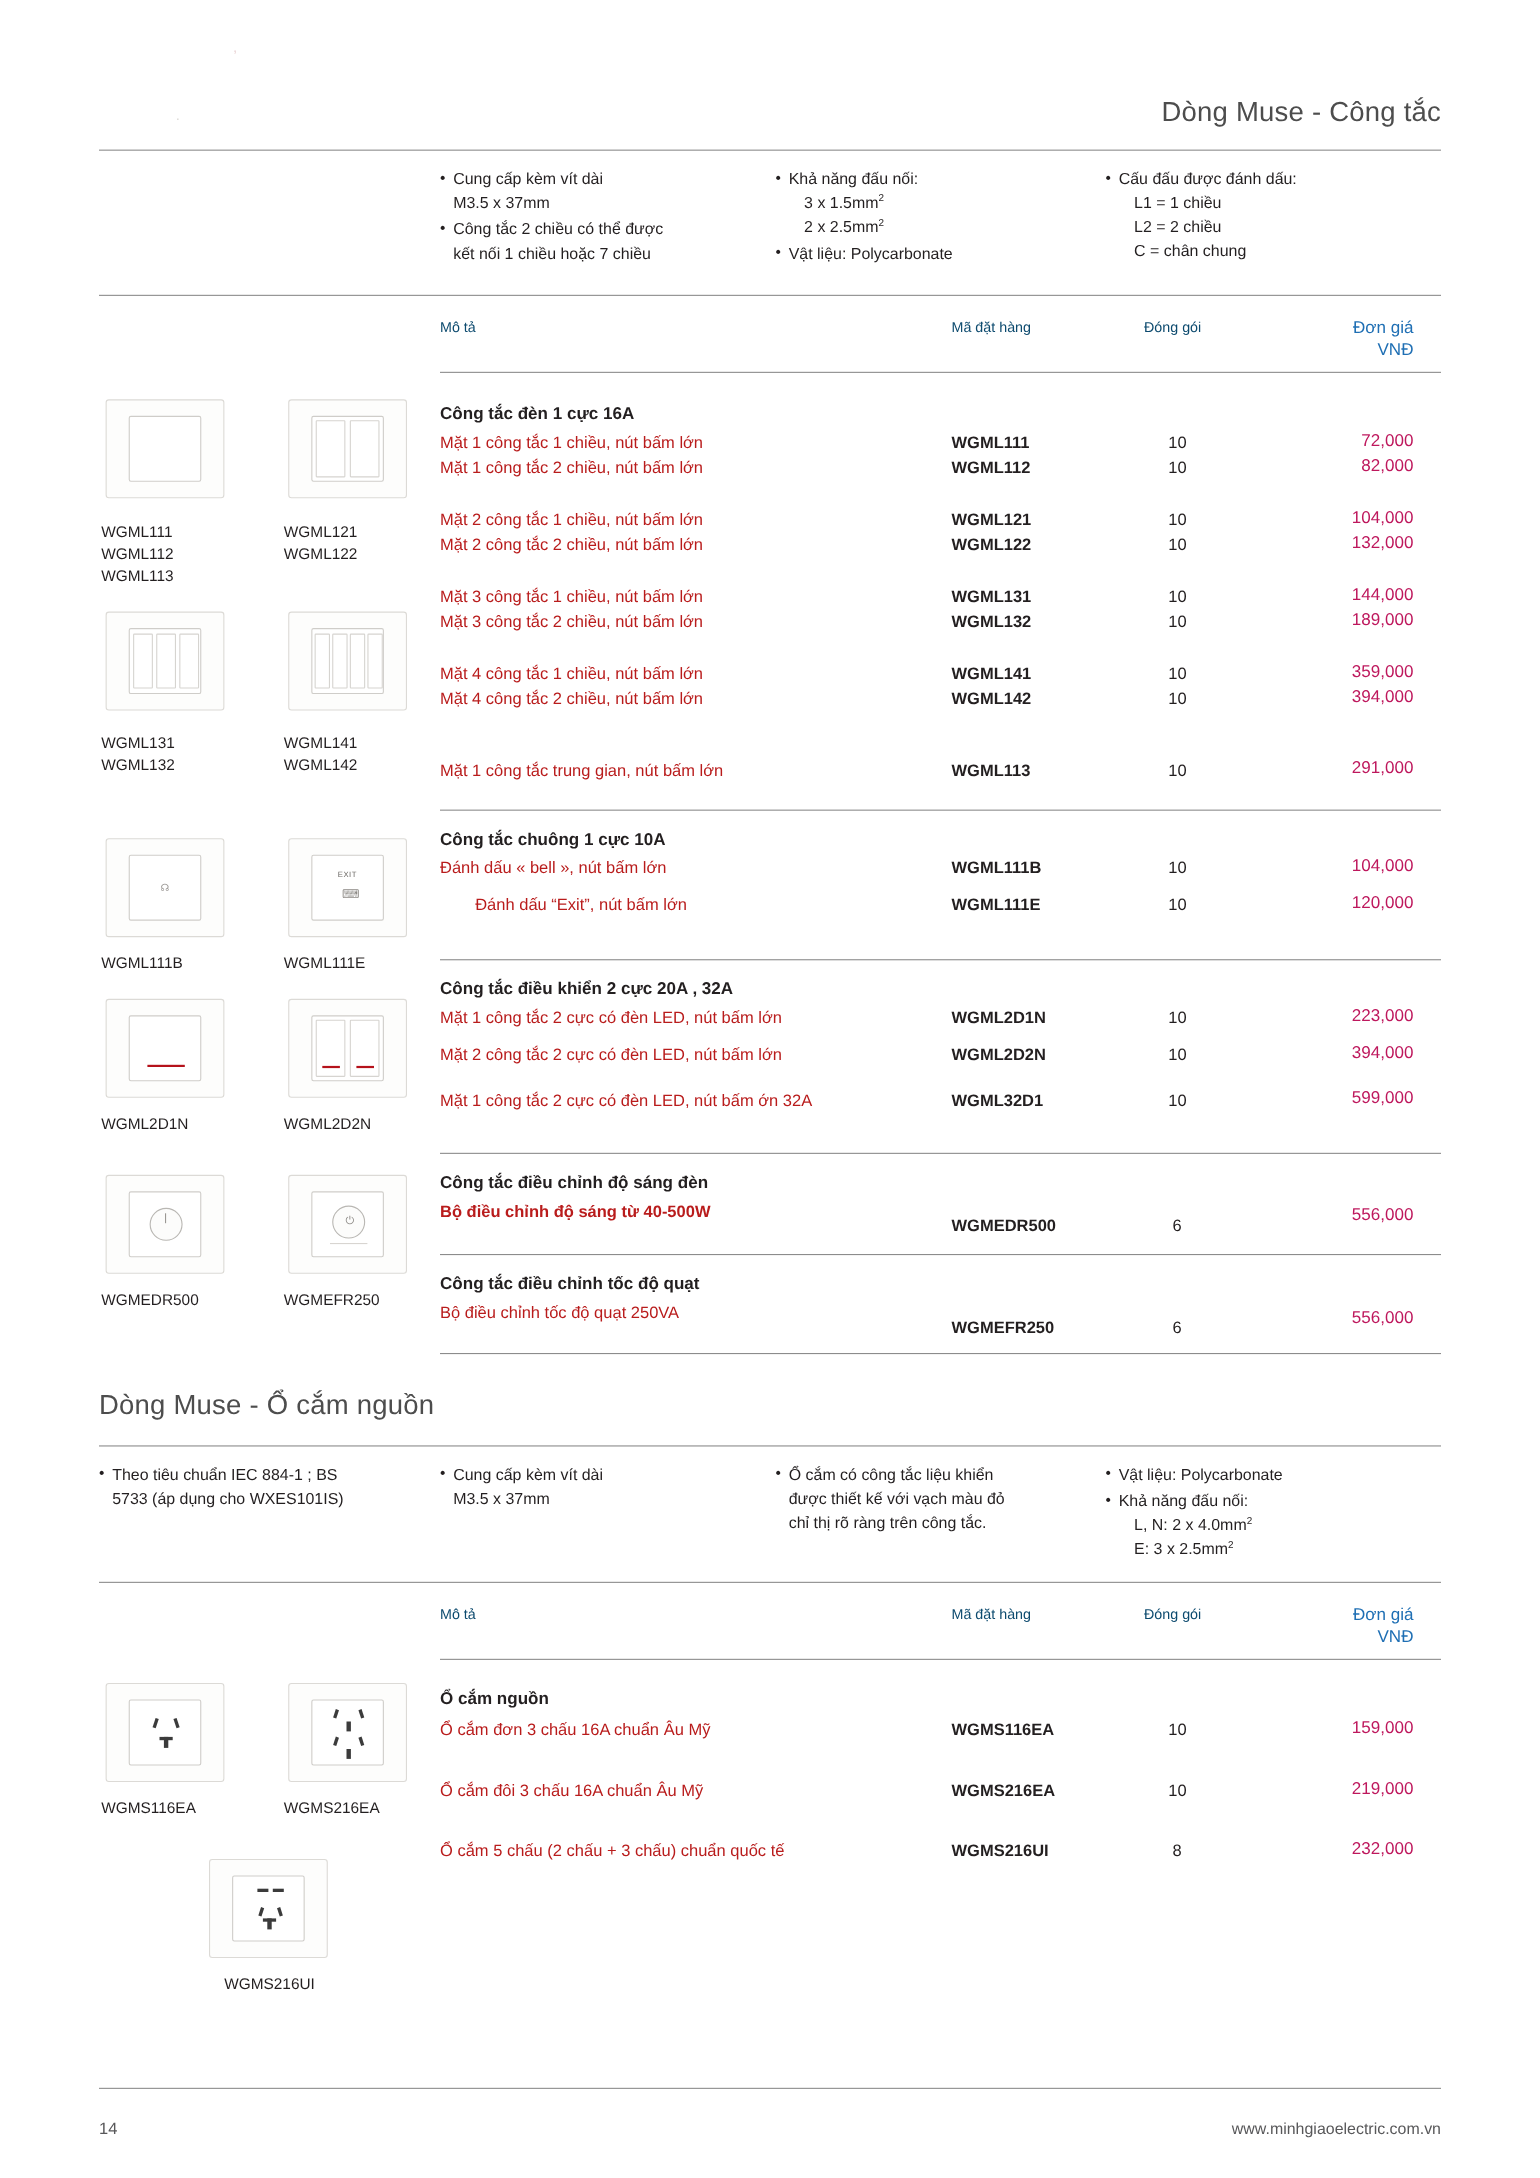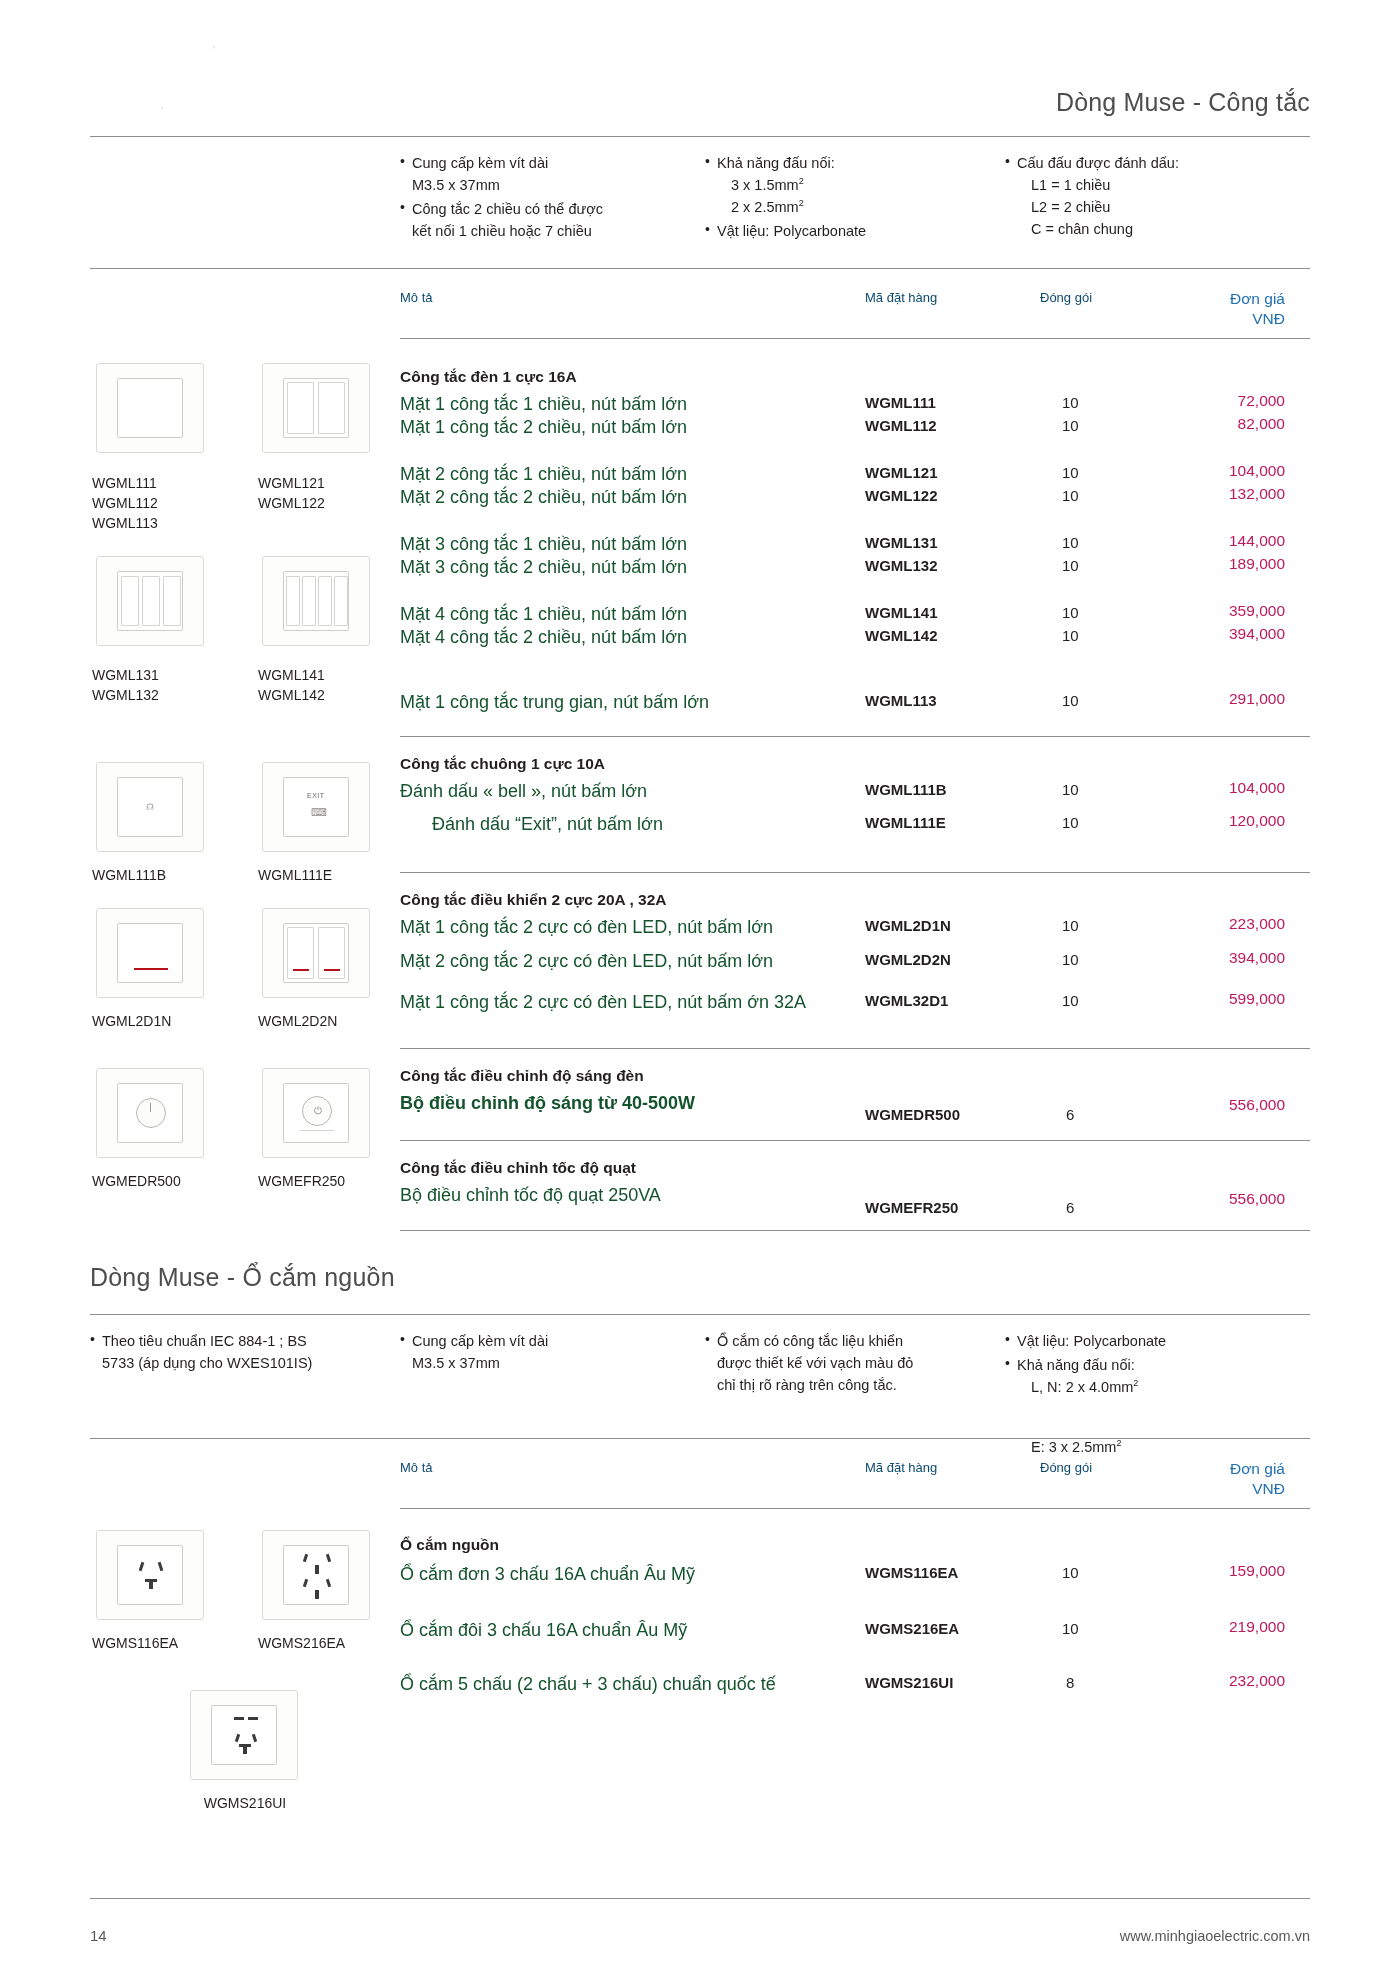--- a/index.html
+++ b/index.html
@@ -56,22 +56,22 @@
 
   
   .grp-title {
     position: absolute;
     font-size: 15.5px;
     font-weight: bold;
     color: #231f20;
   }
   .desc {
     position: absolute;
-    font-size: 18px;
-    color: #14532d;
+    font-size: 15px;
+    color: #b91c1c;
   }
   .code {
     position: absolute;
     font-size: 15px;
     font-weight: bold;
     color: #231f20;
   }
   .pack {
     position: absolute;
     font-size: 15px;
@@ -435,21 +435,21 @@
     </div>
   </div>
 
   <div class="notes" style="left:1005px; top:1330px; width:260px;">
     <div class="li">
       <span>Vật liệu: Polycarbonate</span>
     </div>
     <div class="li">
       <span>Khả năng đấu nối:</span><br>
       <span style="display:inline-block;padding-left:14px;">L, N: 2 x 4.0mm<sup>2</sup></span><br>
-      <span style="display:inline-block;padding-left:14px;margin-top:38px;">E: 3 x 2.5mm<sup>2</sup></span>
+      <span style="display:inline-block;padding-left:14px;">E: 3 x 2.5mm<sup>2</sup></span>
     </div>
   </div>
 
   <div class="rule" style="left:90px; top:1438px; width:1220px;"></div>
 
   <div class="col-head" style="left:400px; top:1460px;">Mô tả</div>
   <div class="col-head" style="left:865px; top:1460px;">Mã đặt hàng</div>
   <div class="col-head" style="left:1040px; top:1460px;">Đóng gói</div>
   <div class="col-head price" style="left:1160px; top:1460px; width:125px;">Đơn giá</div>
   <div class="col-head price" style="left:1160px; top:1480px; width:125px;">VNĐ</div>

